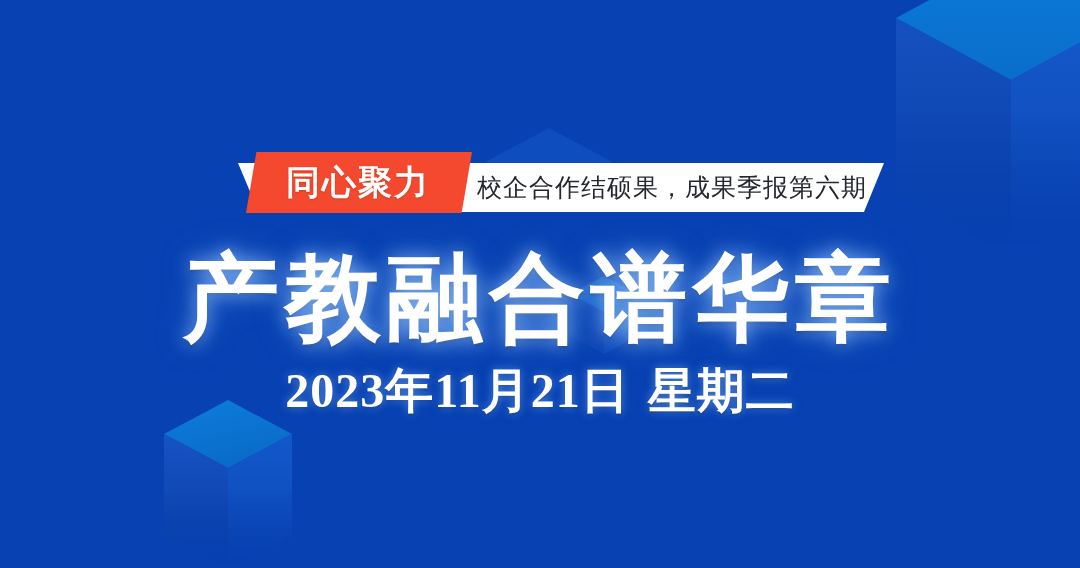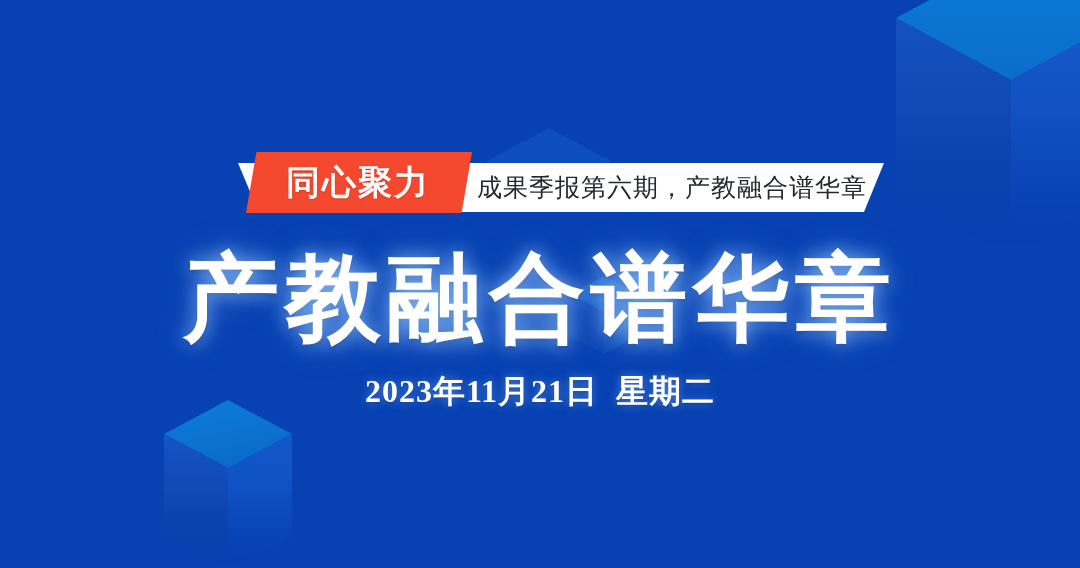--- a/index.html
+++ b/index.html
@@ -76,21 +76,21 @@
     white-space:nowrap;
   }
 
   
   #date-line{
     position:absolute;left:0;top:369px;width:1080px;
     text-align:center;
     color:#ffffff;
     font-family:"Liberation Serif","DejaVu Serif",serif;
     font-weight:700;
-    font-size:32px;
+    font-size:48px;
     line-height:44px;
     letter-spacing:1px;
     text-shadow:0 0 10px rgba(150,200,255,.55),0 2px 2px rgba(2,25,80,.3);
     white-space:nowrap;
   }
   #date-line .gap{display:inline-block;width:18px;}
 </style>
 </head>
 <body>
 
@@ -155,21 +155,21 @@
   </div>
 
   <div id="ribbon">
 
     <div id="ribbon-white"></div>
 
     <div id="ribbon-orange">
       <span id="ribbon-tag-text">同心聚力</span>
     </div>
 
-    <div id="ribbon-sub-text">成果季报第六期，产教融合谱华章</div>
+    <div id="ribbon-sub-text">校企合作结硕果，成果季报第六期</div>
   </div>
 
   <div id="main-title">产教融合谱华章</div>
 
   <div id="date-line">
     <span>2023年11月21日</span><span class="gap"></span><span>星期二</span>
   </div>
 
 </div>
 

